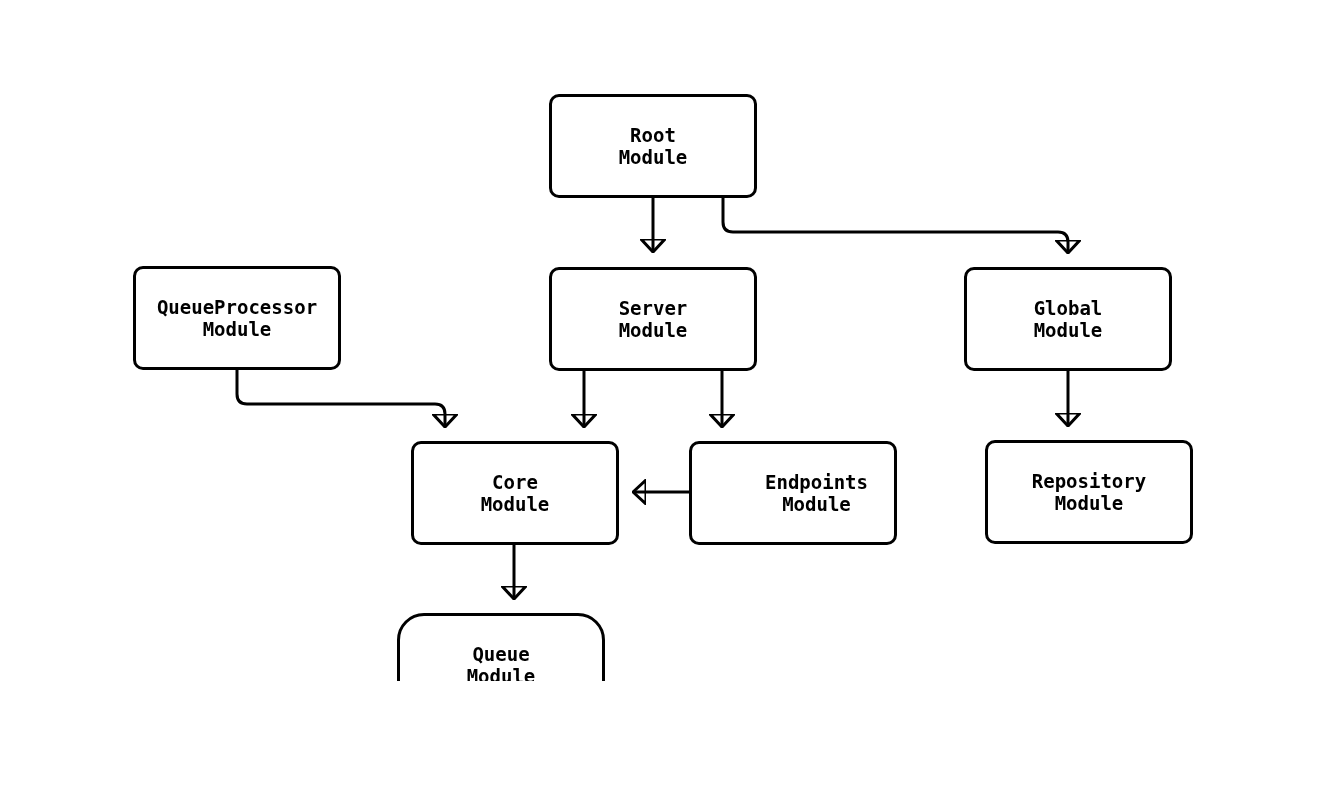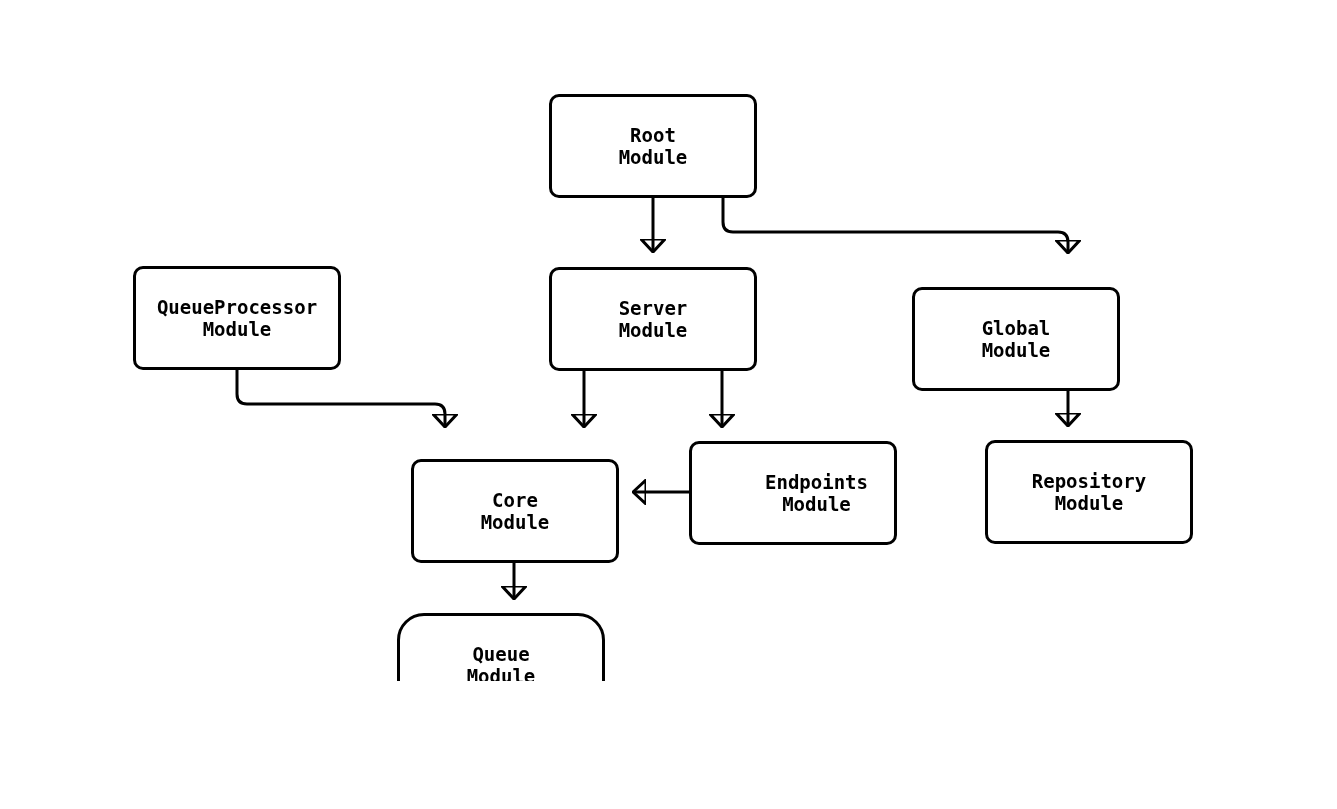--- a/index.html
+++ b/index.html
@@ -41,22 +41,22 @@
     text-align: center;
     font-weight: bold;
     font-size: 19px;
     line-height: 22px;
     color: #000000;
     white-space: pre-line;
   }
   .n-root   { left: 549px; top: 94px;  }
   .n-server { left: 549px; top: 267px; text-align: center; }
   .n-qproc  { left: 133px; top: 266px; }
-  .n-global { left: 912px; top: 267px; margin-top: 20px; }
-  .n-core   { left: 411px; top: 459px; }
+  .n-global { left: 964px; top: 267px; }
+  .n-core   { left: 411px; top: 441px; }
   .n-endp   { left: 689px; top: 441px; padding-left: 47px; }
   .n-repo   { left: 965px; top: 440px; margin-left: 20px; }
   .n-queue  { left: 397px; top: 613px; border-radius: 27px; }
 </style>
 </head>
 <body>
 
 <div class="canvas">
 
   <svg class="edges-layer" width="1337" height="809" viewBox="0 0 1337 809" xmlns="http://www.w3.org/2000/svg">

